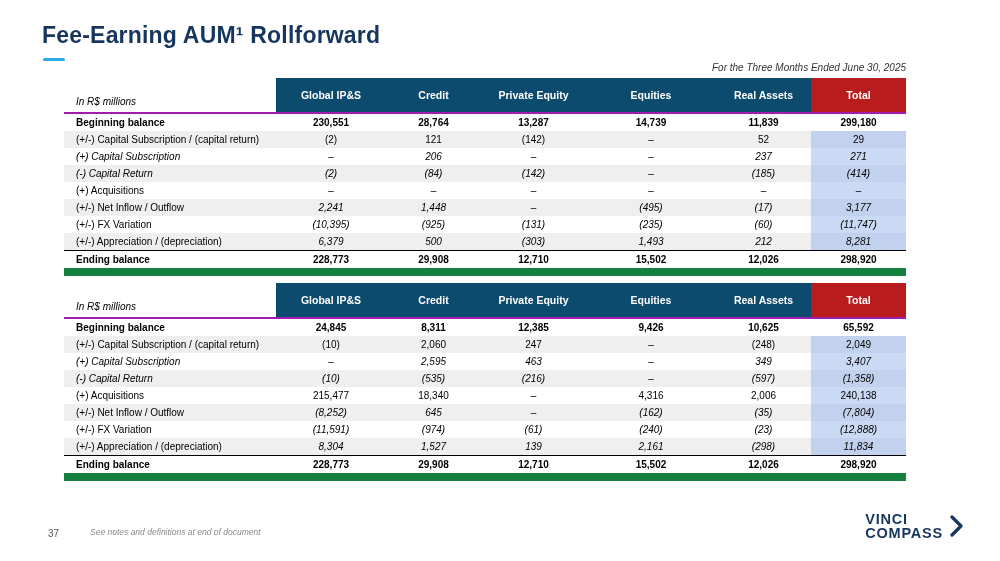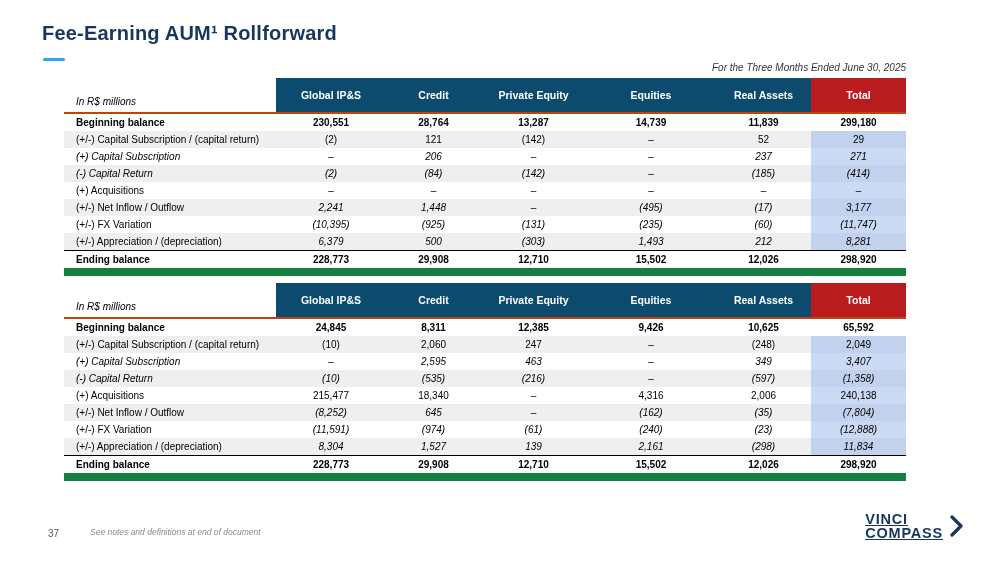--- a/index.html
+++ b/index.html
@@ -8,40 +8,40 @@
     position:relative;
     background:#ffffff;
     font-family:"Liberation Sans", sans-serif;
     overflow:hidden;
     color:#000;
   }
   .slide { position:absolute; inset:0; }
 
   .title {
     position:absolute; left:42px; top:22px;
-    font-size:20px; font-weight:bold; color:#17365D;
+    font-size:23px; font-weight:bold; color:#17365D;
     letter-spacing:0.2px;
   }
   .accent-bar {
     position:absolute; left:43px; top:58px;
     width:22px; height:3px; background:#29ABE2; border-radius:2px;
   }
 
   .section { position:absolute; left:64px; width:842px; }
   .sec1 { top:62px; }
   .sec2 { top:283px; }
 
   .caption {
     text-align:right; font-style:italic;
     font-size:10px; color:#333; margin-bottom:5px;
   }
 
   table { width:842px; border-collapse:collapse; table-layout:fixed; }
 
-  thead tr { border-bottom:2px solid #c2410c; }
+  thead tr { border-bottom:2px solid #a21caf; }
   thead th {
     background:#0c4a6e; color:#fff;
     font-size:10.5px; font-weight:bold;
     padding:11px 3px; text-align:center;
     vertical-align:middle; line-height:12px;
   }
   thead th.unit {
     background:#fff; color:#000;
     font-style:italic; font-weight:normal;
     text-align:left; vertical-align:bottom;
@@ -73,21 +73,21 @@
   .footnote {
     position:absolute; left:90px; top:527px;
     font-size:8.5px; font-style:italic; color:#8a8a8a;
   }
   .logo {
     position:absolute; right:36px; top:512px;
     display:flex; align-items:center; gap:7px;
   }
   .logo-text {
     color:#17365D; font-weight:bold;
-    font-size:14.5px; line-height:14px; letter-spacing:0.8px;text-decoration:underline;
+    font-size:14.5px; line-height:14px; letter-spacing:0.8px;
   }
   .logo-chevron { display:block; }
 </style>
 </head>
 <body>
 
 <div class="slide">
 
   <h1 class="title">Fee-Earning AUM¹ Rollforward</h1>
   <div class="accent-bar"></div>

